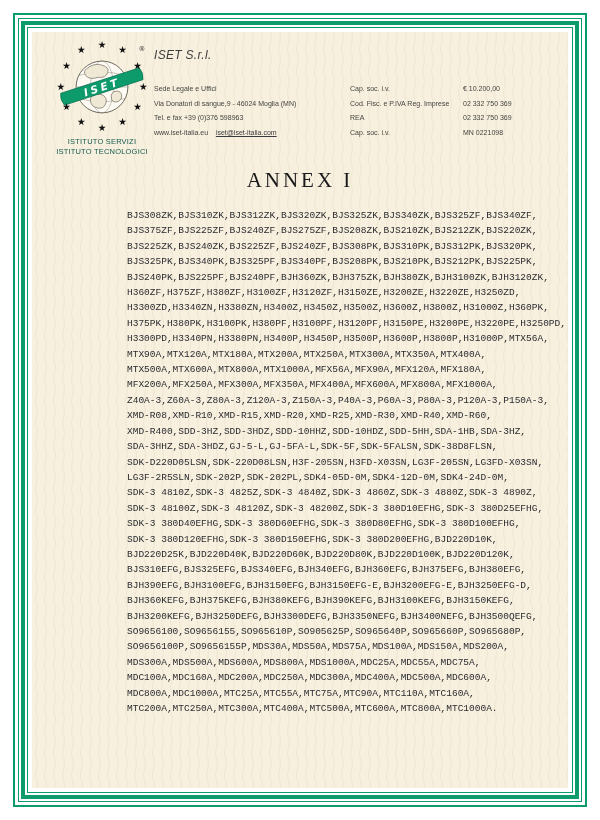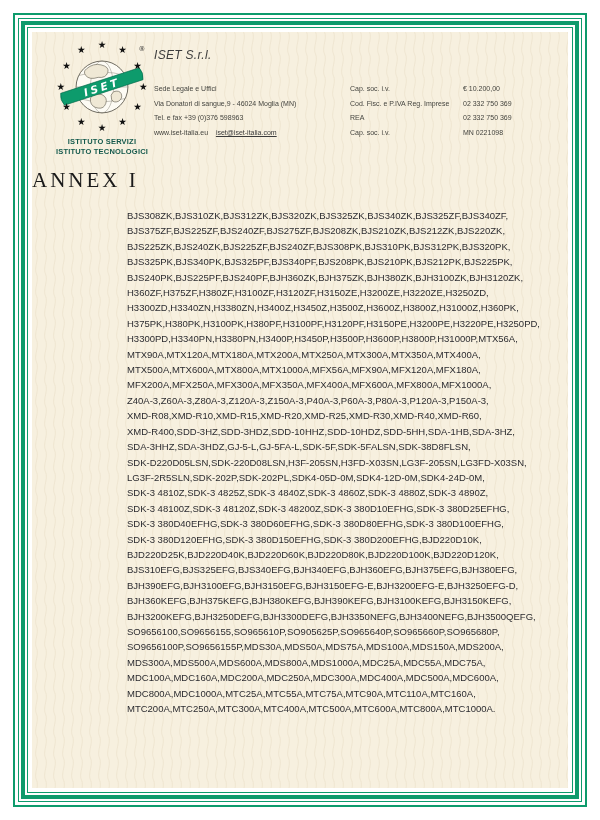--- a/index.html
+++ b/index.html
@@ -19,43 +19,43 @@
   .f2{position:absolute;inset:18px;border:1px solid var(--green);}
   .f3{position:absolute;inset:21px;border:4px solid var(--green);}
   .f4{position:absolute;inset:27px;border:1px solid var(--green);}
 
   .content{position:absolute;inset:32px;background:var(--cream);overflow:hidden;}
   .wm{position:absolute;inset:0;width:100%;height:100%;opacity:.55;}
 
   
   .logo-block{position:absolute;left:0;top:4px;width:140px;text-align:center;z-index:2;}
   .logo-block svg{display:block;margin:0 auto;}
-  .institute-name{margin-top:1px;font-size:7.5px;font-weight:bold;color:var(--teal);
+  .institute-name{margin-top:1px;font-size:7.5px;font-weight:normal;color:var(--teal);
     line-height:1.35;letter-spacing:.2px;}
 
   
   .company-name{position:absolute;left:122px;top:16px;font-size:12px;color:var(--gray);
     letter-spacing:.3px;z-index:2;font-style:italic;}
   .contact-col{position:absolute;left:122px;top:50px;font-size:7px;color:#44443f;
     line-height:14.5px;z-index:2;white-space:nowrap;}
   .registry-labels{position:absolute;left:318px;top:50px;font-size:7px;color:#44443f;
     line-height:14.5px;z-index:2;white-space:nowrap;}
   .registry-values{position:absolute;left:431px;top:50px;font-size:7px;color:#44443f;
     line-height:14.5px;z-index:2;white-space:nowrap;}
   .email-link{text-decoration:underline;color:#3a3a3a;cursor:pointer;}
   .website-link{color:#44443f;}
 
   
-  .annex-title{position:absolute;left:0;top:136px;width:100%;
+  .annex-title{position:absolute;left:0;top:136px;width:100%;text-align:center;
     font-family:"Liberation Serif",serif;font-size:21px;letter-spacing:3px;
     color:#1a1a1a;z-index:2;}
 
   
   .code-list{position:absolute;left:95px;top:176px;z-index:2;
-    font-family:Liberation Sans, sans-serif;font-size:9.5px;line-height:15.4px;
+    font-family:Liberation Mono, monospace;font-size:9.5px;line-height:15.4px;
     color:var(--ink);}
   .code-line{white-space:nowrap;}
 </style>
 </head>
 <body>
 
 <div class="page">
 
   <div class="f1"></div>
   <div class="f2"></div>

